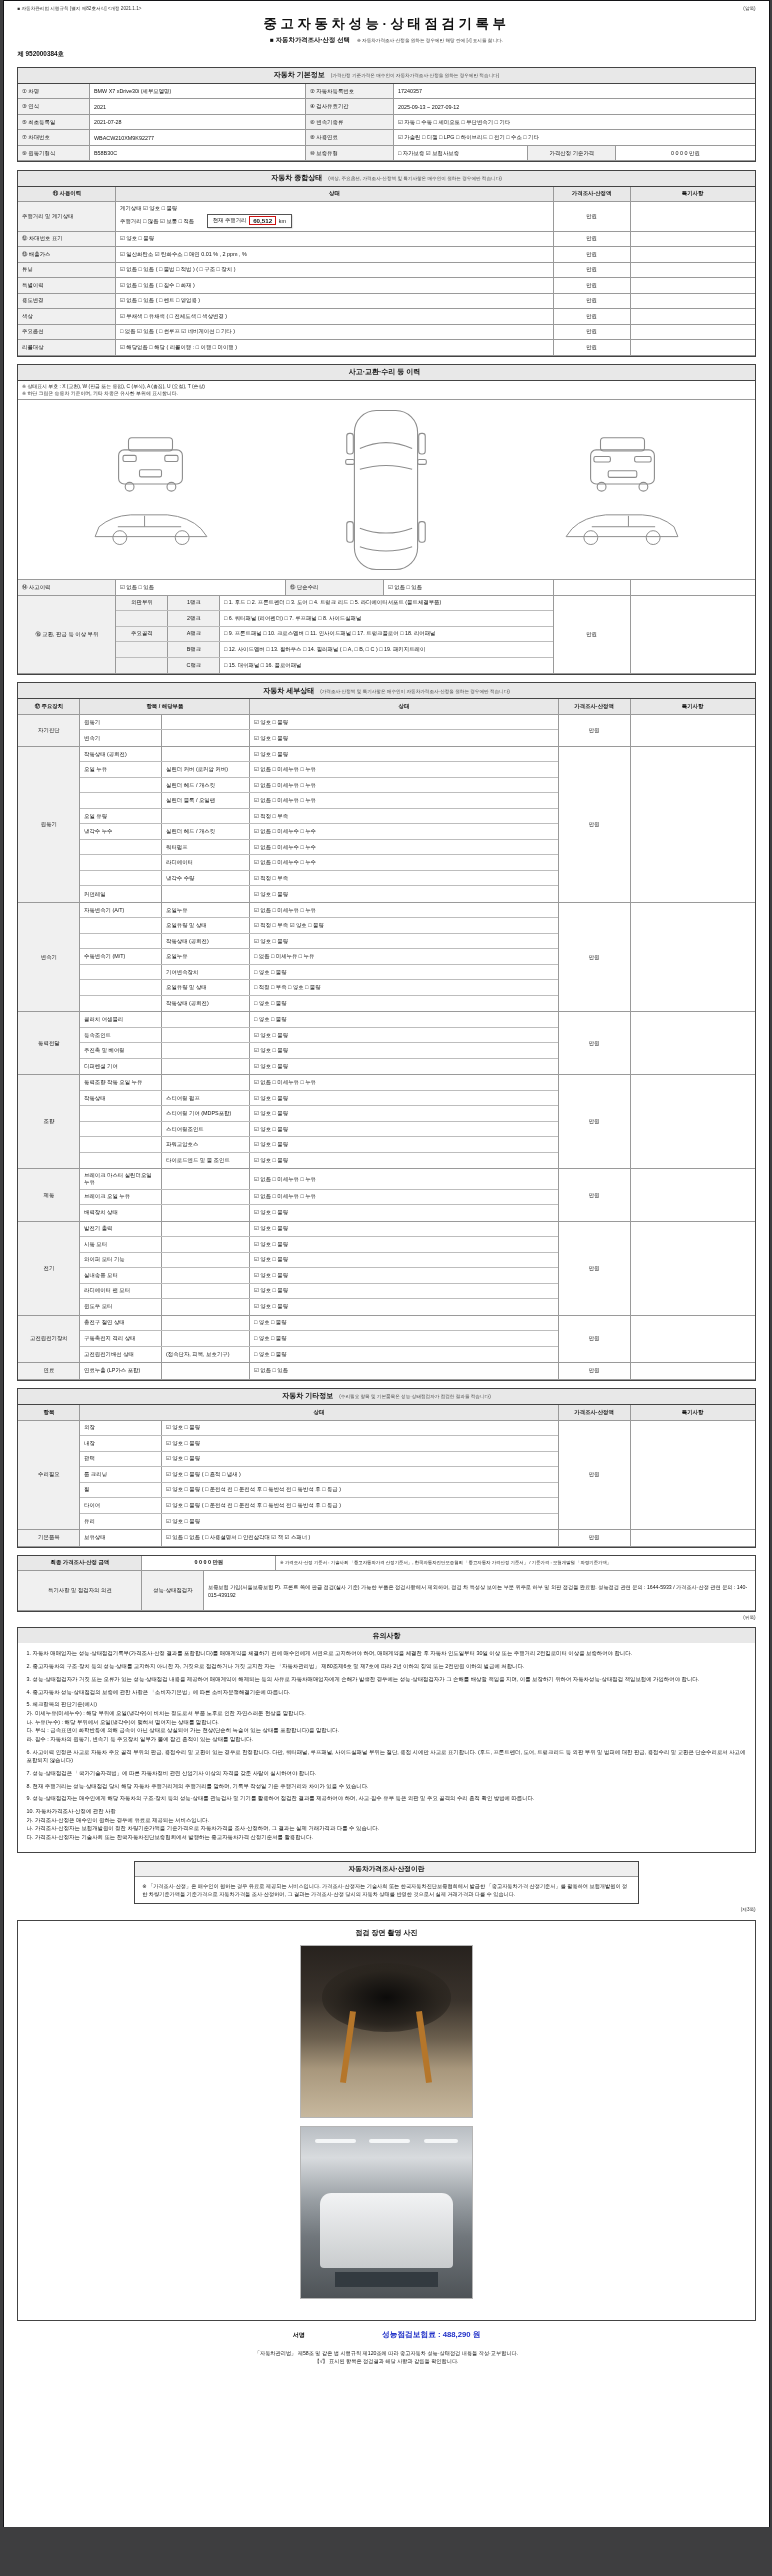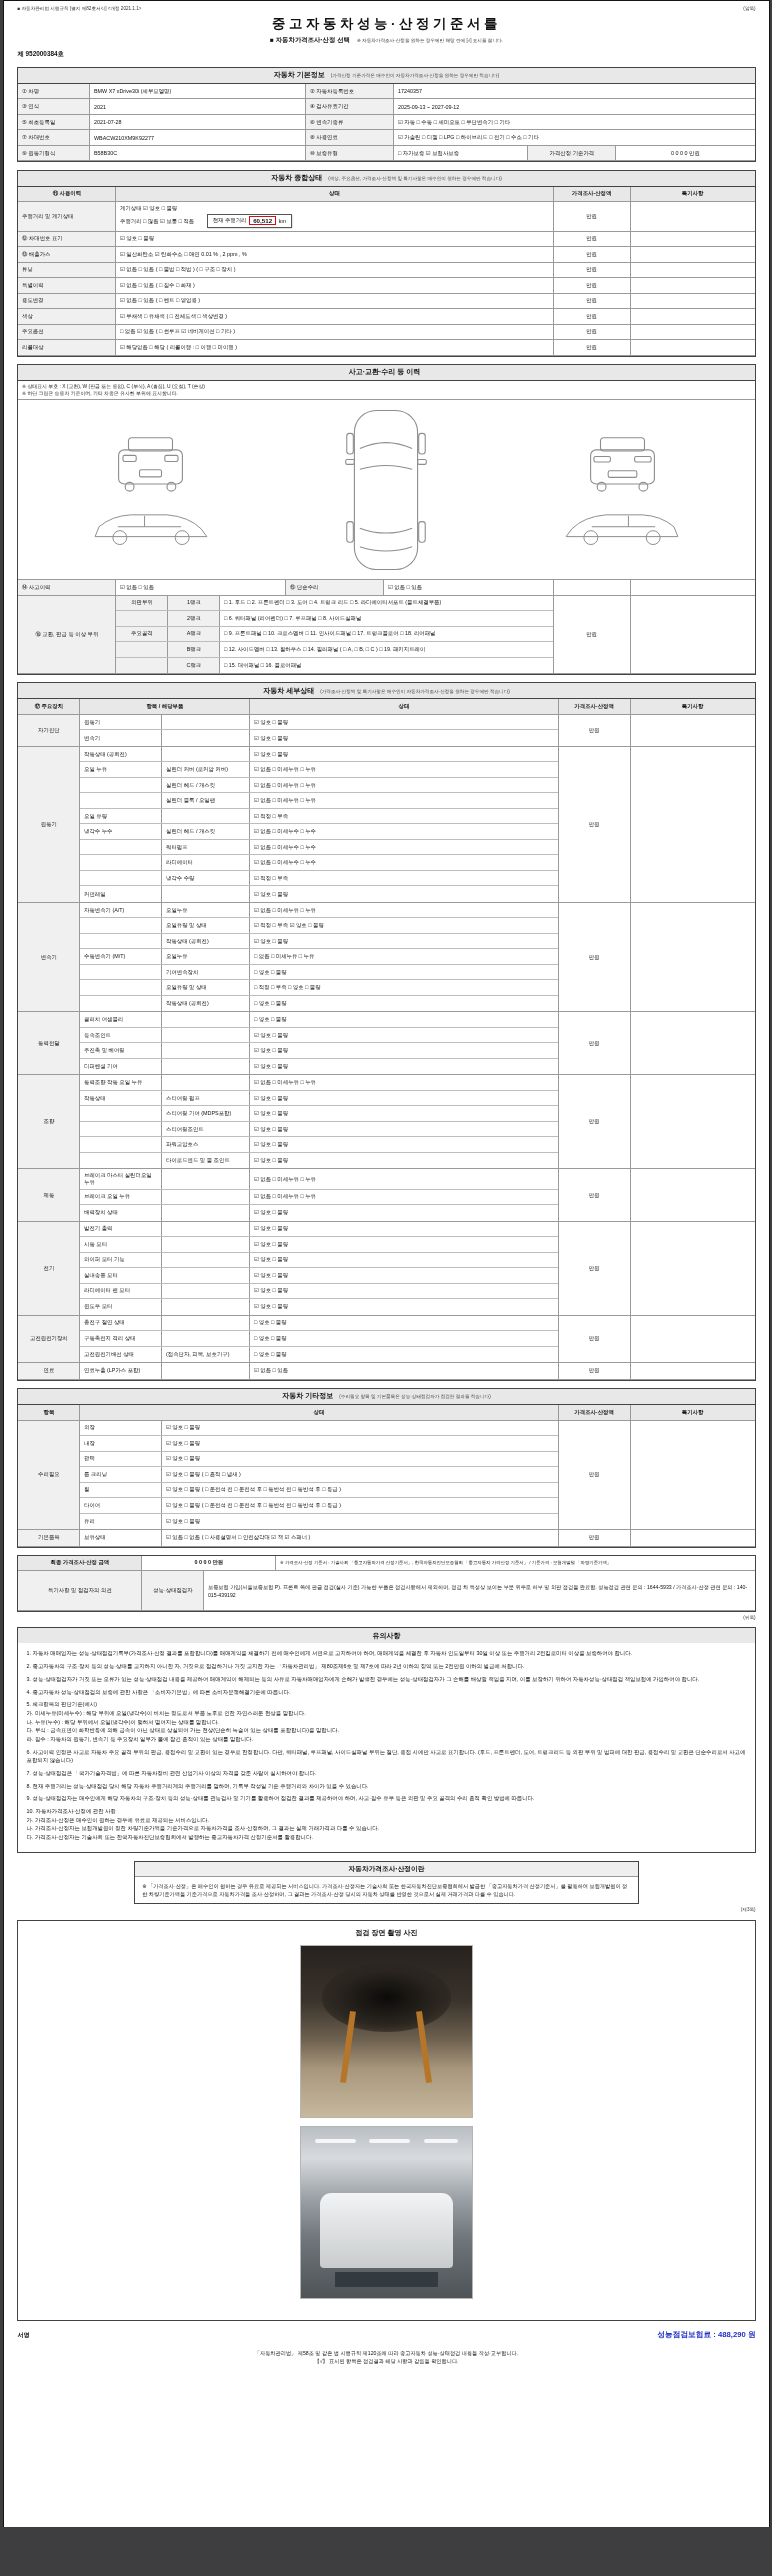--- a/index.html
+++ b/index.html
@@ -53,37 +53,37 @@
 .ph1 .under{position:absolute;left:12%;right:12%;top:10%;height:40%;background:radial-gradient(ellipse at center,#0c0b0a 0%,#2a251f 55%,rgba(42,37,31,0) 100%);border-radius:50%}
 .ph1 .arm1,.ph1 .arm2{position:absolute;width:6.2px;height:42%;background:#b5762a;top:38%}
 .ph1 .arm1{left:26%;transform:rotate(8deg)}
 .ph1 .arm2{right:26%;transform:rotate(-8deg)}
 .ph2{background:linear-gradient(180deg,#b9bec3 0%,#d8dbde 18%,#9aa0a5 42%,#71777c 64%,#4e5357 100%)}
 .ph2 .lightbar{position:absolute;top:7%;height:4.6px;background:#f4f6f7;border-radius:2.1px}
 .ph2 .lb1{left:8%;width:24%}.ph2 .lb2{left:40%;width:24%}.ph2 .lb3{left:72%;width:20%}
 .ph2 .car{position:absolute;left:11%;right:11%;bottom:17%;height:44%;background:linear-gradient(180deg,#f2f3f4,#c9ccce);border-radius:11.3px 11.3px 4.1px 4.1px}
 .ph2 .shield{position:absolute;left:24%;right:24%;bottom:46%;height:13%;background:#2c3338;border-radius:5.2px 5.2px 1px 1px}
 .ph2 .lift{position:absolute;left:20%;right:20%;bottom:6%;height:9%;background:#333a40}
-.signrow{display:flex;justify-content:space-between;align-items:center;gap:77px;margin-top:9.3px}
+.signrow{display:flex;justify-content:center;align-items:center;gap:77px;margin-top:9.3px}
 .signlabel{font-size:6.2px;font-weight:bold}
 .premium{color:#2030c8;font-weight:bold;font-size:7.7px}
 .footer{text-align:center;font-size:5.2px;margin-top:8.2px;line-height:1.7;color:#111}
 </style>
 </head>
 <body>
 
 <div class="page">
 
   <div class="topbar">
     <span>■ 자동차관리법 시행규칙 [별지 제82호서식] &lt;개정 2021.1.1&gt;</span>
     <span>(앞쪽)</span>
   </div>
 
   <div class="titleblock">
-    <div class="title">중고자동차성능·산정기준서를</div>
+    <div class="title">중고자동차성능·상태점검기록부</div>
     <div class="subline">
       <span>■ 자동차가격조사·산정 선택</span>
       <span class="subnote">※ 자동차가격조사·산정을 원하는 경우에만 해당 란에 [√] 표시를 합니다.</span>
     </div>
   </div>
   <div class="docno">제 952000384호</div>
 
   <div class="sec">
     <div class="sec-title">
       <span>자동차 기본정보</span>

